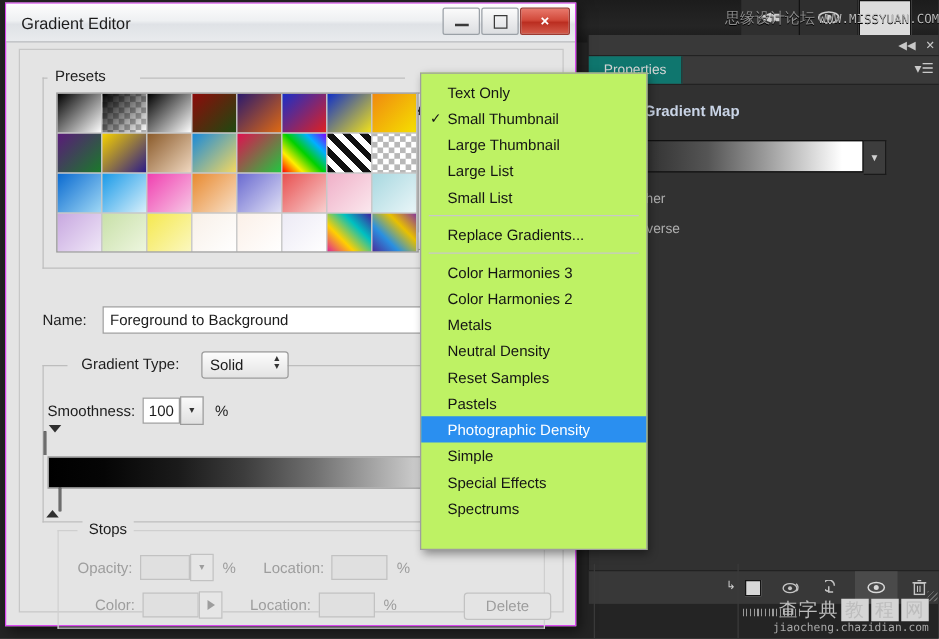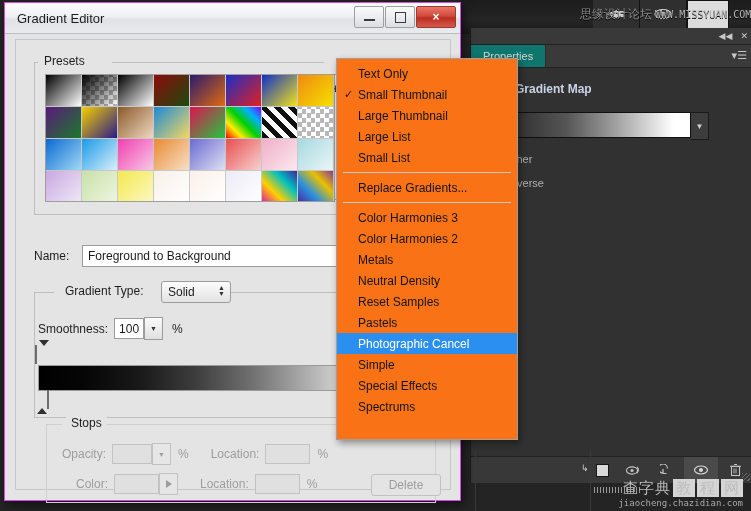--- a/index.html
+++ b/index.html
@@ -269,21 +269,21 @@
   #color-arrowbox .t{width:0;height:0;border-top:4px solid transparent;border-bottom:4px solid transparent;border-left:6px solid #9d9d9d;}
   #delete-btn{
     position:absolute;left:355px;top:434px;width:68px;height:20px;
     background:#e4e4e4;border:1px solid #c2c2c2;border-radius:3px;
     font-size:12px;color:#9d9d9d;display:flex;align-items:center;justify-content:center;
   }
 
   
   #preset-menu{
     position:absolute;left:336px;top:58px;width:182px;height:382px;
-    background:#f97316;border:1px solid #9f9f9f;
+    background:#bef264;border:1px solid #9f9f9f;
     box-shadow:2px 3px 7px rgba(0,0,0,.4);
     padding:4px 0;box-sizing:border-box;
   }
   .menu-item{
     height:21px;display:flex;align-items:center;
     font-size:12px;color:#141414;padding-left:8px;position:relative;
   }
   .menu-item .chk{position:absolute;left:7px;font-size:11px;color:#141414;}
   .menu-item .lbl{margin-left:13px;}
   .menu-item.selected{background:#2a8ff0;color:#fff;}
@@ -571,21 +571,21 @@
     <div class="menu-item">
       <span class="lbl">Neutral Density</span>
     </div>
     <div class="menu-item">
       <span class="lbl">Reset Samples</span>
     </div>
     <div class="menu-item">
       <span class="lbl">Pastels</span>
     </div>
     <div class="menu-item selected">
-      <span class="lbl">Photographic Cancel</span>
+      <span class="lbl">Photographic Density</span>
     </div>
     <div class="menu-item">
       <span class="lbl">Simple</span>
     </div>
     <div class="menu-item">
       <span class="lbl">Special Effects</span>
     </div>
     <div class="menu-item">
       <span class="lbl">Spectrums</span>
     </div>

